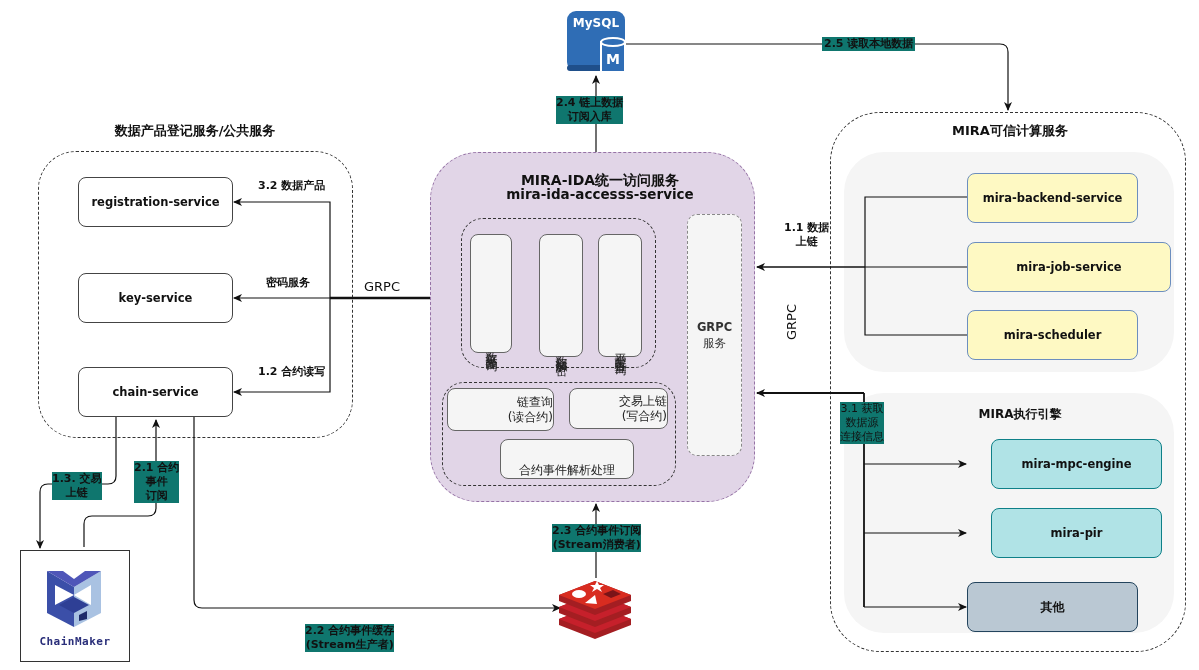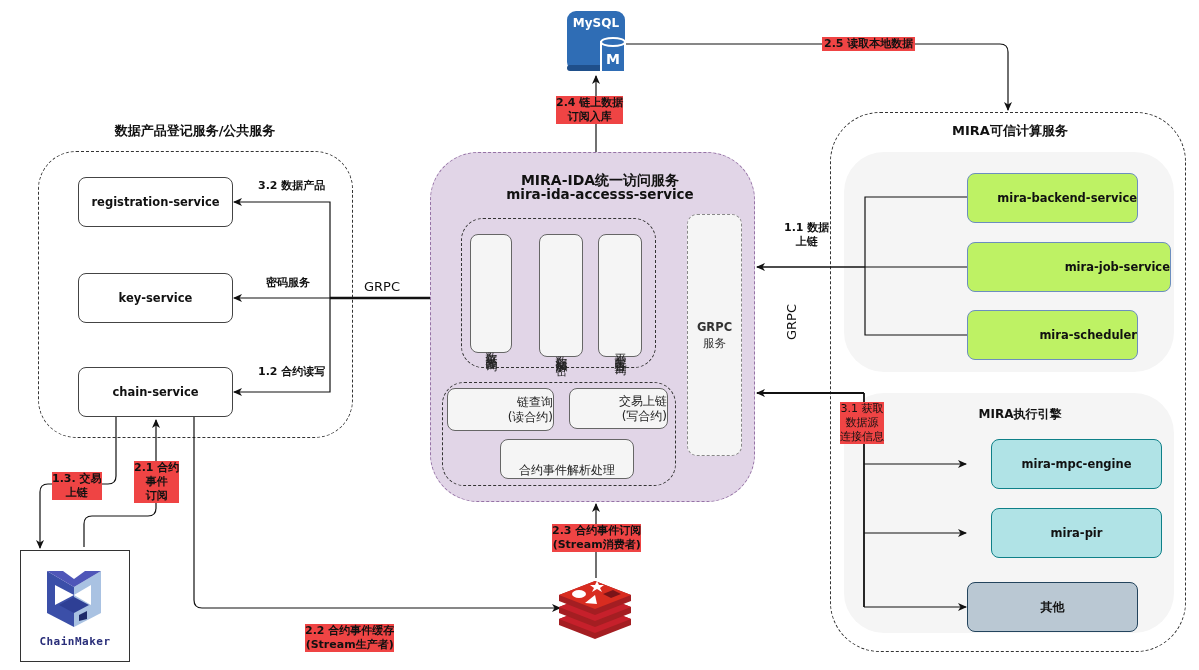--- a/index.html
+++ b/index.html
@@ -2,30 +2,30 @@
 <html><head>
 <meta charset="utf-8">
 <style>
   html,body{margin:0;padding:0;background:#ffffff;}
   body{width:1199px;height:670px;position:relative;overflow:hidden;font-family:"DejaVu Sans","Liberation Sans",sans-serif;color:#111;}
   .abs{position:absolute;}
   svg.wires{position:absolute;left:0;top:0;width:1199px;height:670px;pointer-events:none;}
   .group-title{position:absolute;font-weight:bold;font-size:13px;text-align:center;white-space:nowrap;}
   .dash-group{position:absolute;border:1.2px dashed #333;border-radius:38px;box-sizing:border-box;}
   .svc{position:absolute;box-sizing:border-box;border:1.2px solid #444;border-radius:8px;background:#fff;display:flex;align-items:center;justify-content:center;font-weight:bold;font-size:11.5px;}
-  .lbl{position:absolute;font-size:11px;font-weight:bold;text-align:center;line-height:14px;white-space:nowrap;background:#ef4444;}
+  .lbl{position:absolute;font-size:11px;font-weight:bold;text-align:center;line-height:14px;white-space:nowrap;background:#0f766e;}
   .lbl.plain{font-weight:normal;}
   .lbl.trans{background:transparent;}
   .ida{position:absolute;left:430px;top:152px;width:325px;height:350px;box-sizing:border-box;background:#e1d5e7;border:1.2px dashed #9673a6;border-radius:48px;}
   .inner-dash{position:absolute;border:1.2px dashed #333;border-radius:22px;box-sizing:border-box;}
   .pill{position:absolute;box-sizing:border-box;background:#f5f5f5;border:1.2px solid #666;border-radius:8px;display:flex;align-items:flex-end;justify-content:center;font-size:12px;text-align:center;line-height:15px;color:#222;}
   .vtext{writing-mode:vertical-rl;text-orientation:upright;letter-spacing:2px;}
   .grpc-svc{position:absolute;box-sizing:border-box;background:#f5f5f5;border:1.2px dashed #888;border-radius:10px;display:flex;align-items:center;justify-content:center;font-size:11.5px;font-weight:bold;text-align:center;line-height:16px;color:#333;}
   .gray-panel{position:absolute;background:#f5f5f5;border-radius:40px;}
-  .blue-svc{position:absolute;box-sizing:border-box;background:#bef264;border:1.2px solid #6c8ebf;border-radius:8px;display:flex;align-items:center;justify-content:flex-end;font-weight:bold;font-size:11.5px;}
+  .blue-svc{position:absolute;box-sizing:border-box;background:#fef9c3;border:1.2px solid #6c8ebf;border-radius:8px;display:flex;align-items:center;justify-content:center;font-weight:bold;font-size:11.5px;}
   .teal-svc{position:absolute;box-sizing:border-box;background:#b0e3e6;border:1.2px solid #0e8088;border-radius:8px;display:flex;align-items:center;justify-content:center;font-weight:bold;font-size:11.5px;margin-left:24px;}
   .slate-svc{position:absolute;box-sizing:border-box;background:#bac8d3;border:1.2px solid #23445d;border-radius:8px;display:flex;align-items:center;justify-content:center;font-weight:bold;font-size:12px;}
 </style>
 </head>
 <body>
 
 <div class="group-title" style="left:100px;top:122px;width:190px;">数据产品登记服务/公共服务</div>
 <div class="dash-group" style="left:38px;top:151px;width:315px;height:287px;"></div>
 
 <div class="svc" style="left:78px;top:177px;width:155px;height:50px;">

